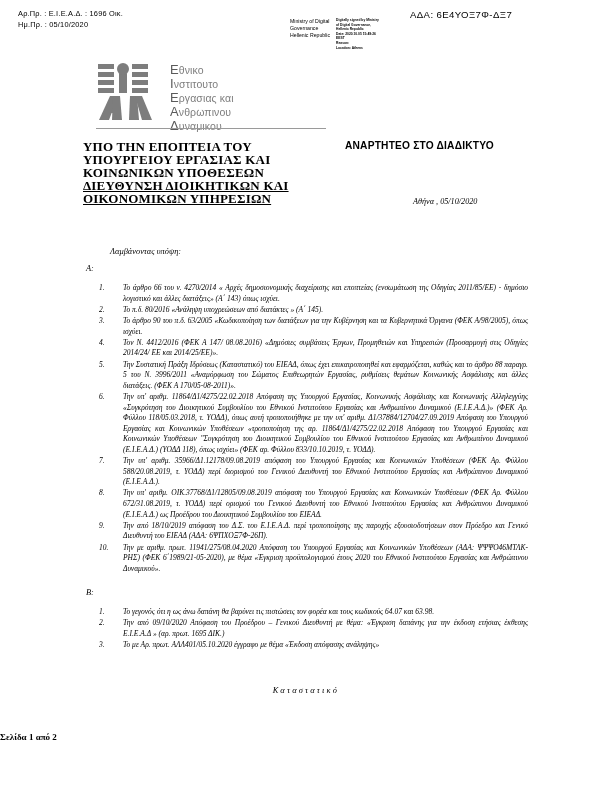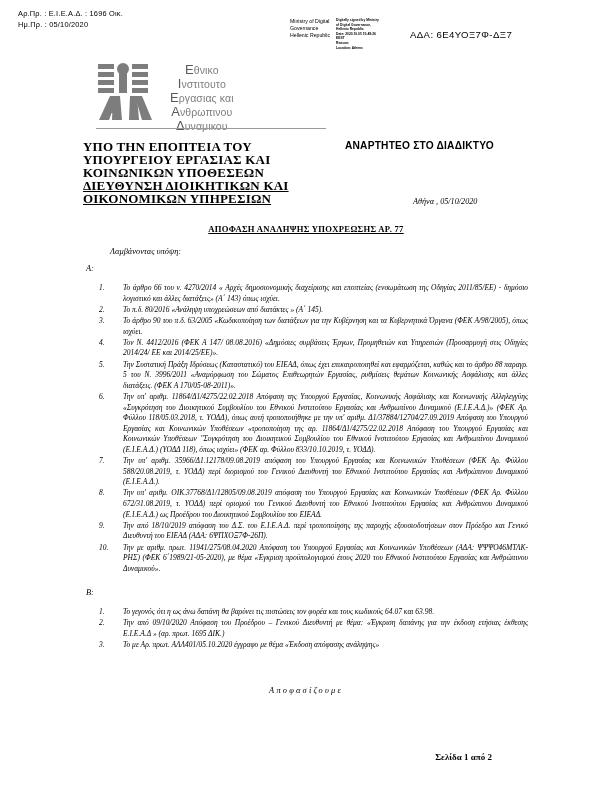--- a/index.html
+++ b/index.html
@@ -37,21 +37,20 @@
 
   
   .ada-code {
     position: absolute;
     left: 410px;
     top: 9px;
     font-family: "Liberation Sans", sans-serif;
     font-size: 9.6px;
     letter-spacing: 0.4px;
     white-space: nowrap;
-    margin-top: 20px;
   }
 
   
   .sig-wrap {
     position: absolute;
     left: 290px;
     top: 18px;
     display: flex;
     gap: 6px;
     align-items: flex-start;
@@ -86,21 +85,20 @@
     height: 60px;
     position: relative;
   }
   .logo-words {
     font-family: "Liberation Sans", sans-serif;
     font-size: 10.5px;
     line-height: 13px;
     color: #7d7d7d;
     letter-spacing: 0.1px;
     padding-top: 1px;
-    text-align: center;
   }
   .logo-words div:first-letter {
     font-size: 13px;
     color: #5a5a5a;
   }
   .logo-rule {
     position: absolute;
     left: 96px;
     top: 128px;
     width: 230px;
@@ -217,23 +215,23 @@
     width: 612px;
     text-align: center;
     font-family: "Liberation Serif", serif;
     font-style: italic;
     font-size: 8.4px;
     letter-spacing: 2.2px;
   }
   .page-footer {
     position: absolute;
     left: 0;
-    top: 752px;
+    top: 732px;
     width: 492px;
-    text-align: right;
+    text-align: left;
     font-family: "Liberation Serif", serif;
     font-weight: bold;
     font-size: 9px;
   }
 </style>
 </head>
 <body>
 
 <div class="page">
 
@@ -297,23 +295,20 @@
     <div>ΥΠΟ ΤΗΝ ΕΠΟΠΤΕΙΑ ΤΟΥ</div>
     <div>ΥΠΟΥΡΓΕΙΟΥ ΕΡΓΑΣΙΑΣ ΚΑΙ</div>
     <div>ΚΟΙΝΩΝΙΚΩΝ ΥΠΟΘΕΣΕΩΝ</div>
     <div class="underline">ΔΙΕΥΘΥΝΣΗ ΔΙΟΙΚΗΤΙΚΩΝ ΚΑΙ</div>
     <div class="underline">ΟΙΚΟΝΟΜΙΚΩΝ ΥΠΗΡΕΣΙΩΝ</div>
   </div>
 
   <div class="hdr-right">ΑΝΑΡΤΗΤΕΟ ΣΤΟ ΔΙΑΔΙΚΤΥΟ</div>
   <div class="place-date">Αθήνα , 05/10/2020</div>
 
-  <div class="doc-title">
-    <span>ΑΠΟΦΑΣΗ ΑΝΑΛΗΨΗΣ ΥΠΟΧΡΕΩΣΗΣ ΑΡ. 77</span>
-  </div>
 
   <div class="lead">Λαμβάνοντας υπόψη:</div>
 
   <div class="section" id="section-a">
     <div class="section-label">Α:</div>
     <ol class="items">
       <li>Το άρθρο 66 του ν. 4270/2014 « Αρχές δημοσιονομικής διαχείρισης και εποπτείας (ενσωμάτωση της Οδηγίας 2011/85/ΕΕ) - δημόσιο λογιστικό και άλλες διατάξεις» (Α΄ 143) όπως ισχύει.</li>
       <li>Το π.δ. 80/2016 «Ανάληψη υποχρεώσεων από διατάκτες » (Α΄ 145).</li>
       <li>Το άρθρο 90 του π.δ. 63/2005 «Κωδικοποίηση των διατάξεων για την Κυβέρνηση και τα Κυβερνητικά Όργανα (ΦΕΚ Α/98/2005), όπως ισχύει.</li>
       <li>Τον Ν. 4412/2016 (ΦΕΚ Α 147/ 08.08.2016) «Δημόσιες συμβάσεις Έργων, Προμηθειών και Υπηρεσιών (Προσαρμογή στις Οδηγίες 2014/24/ ΕΕ και 2014/25/ΕΕ)».</li>
@@ -328,16 +323,16 @@
 
   <div class="section" id="section-b">
     <div class="section-label">Β:</div>
     <ol class="items">
       <li>Το γεγονός ότι η ως άνω δαπάνη θα βαρύνει τις πιστώσεις τον φορέα και τους κωδικούς 64.07 και 63.98.</li>
       <li>Την από 09/10/2020 Απόφαση του Προέδρου – Γενικού Διευθυντή με θέμα: «Έγκριση δαπάνης για την έκδοση ετήσιας έκθεσης Ε.Ι.Ε.Α.Δ » (αρ. πρωτ. 1695 ΔΙΚ.)</li>
       <li>Το με Αρ. πρωτ. ΑΛΛ401/05.10.2020 έγγραφο με θέμα «Έκδοση απόφασης ανάληψης»</li>
     </ol>
   </div>
 
-  <div class="decide">Αποφασίζουμε</div>
+  <div class="decide">Καταστατικό</div>
   <div class="page-footer">Σελίδα 1 από 2</div>
 
 </div>
 
 </body></html>

